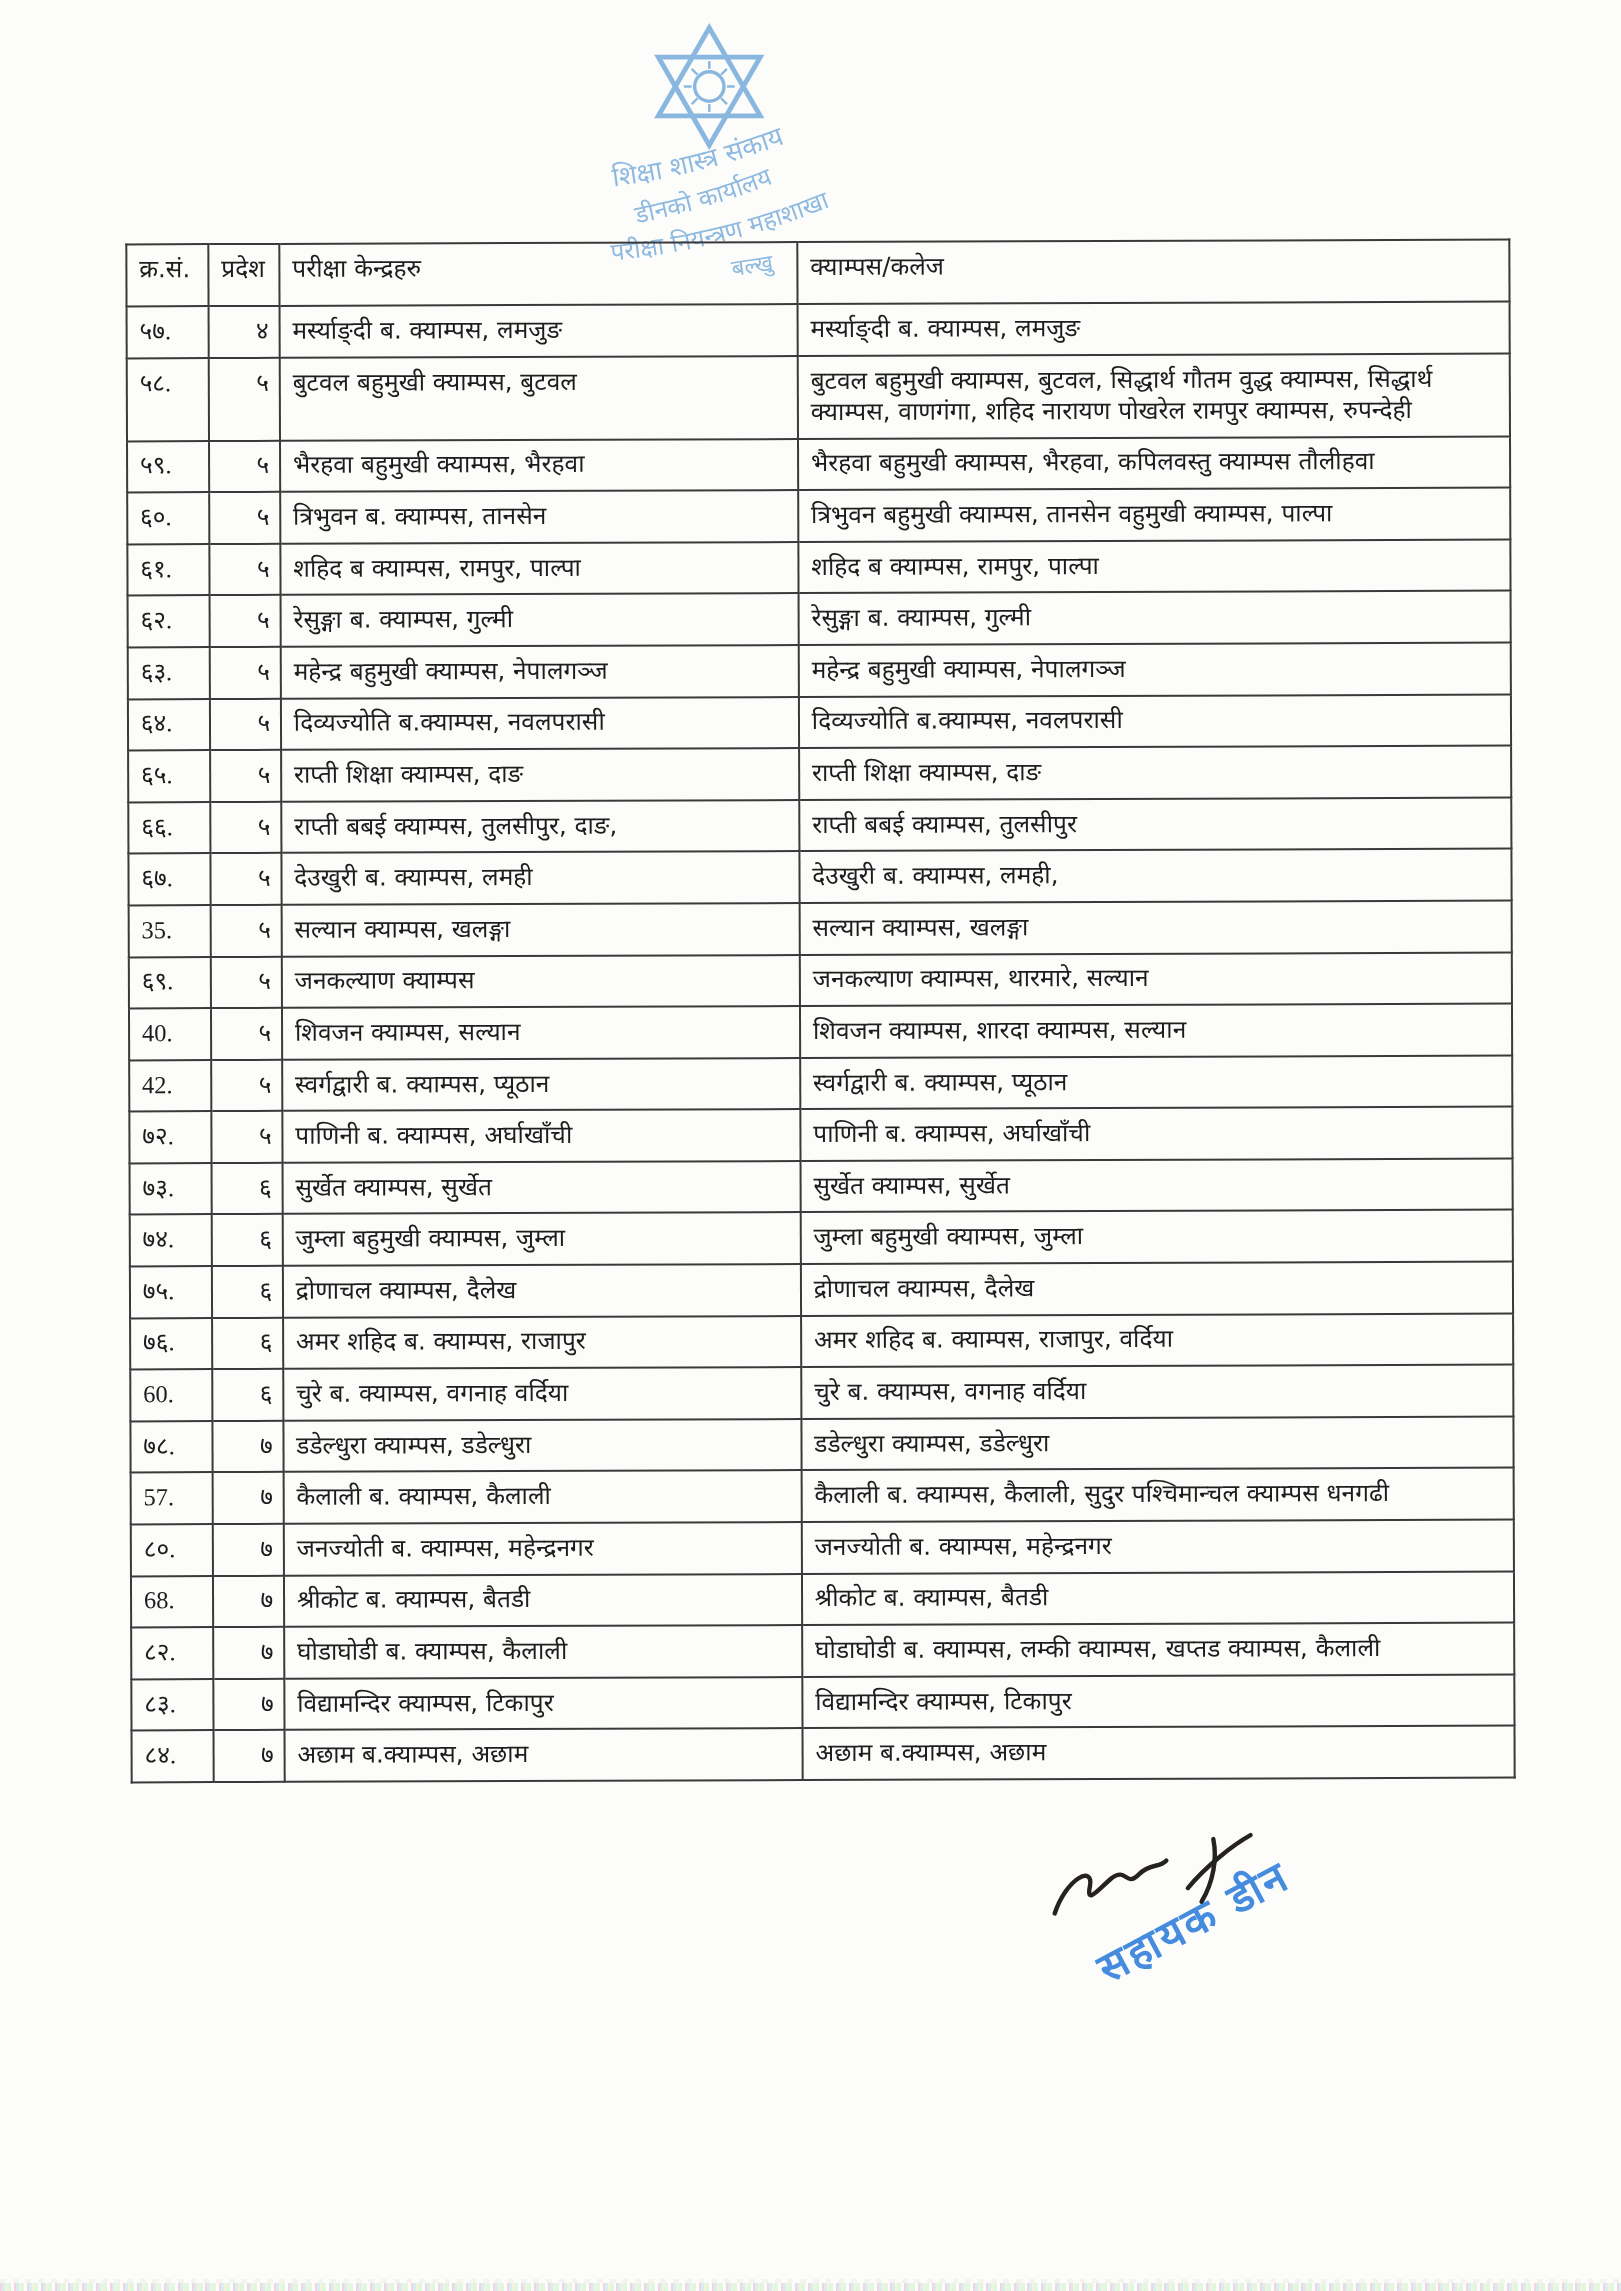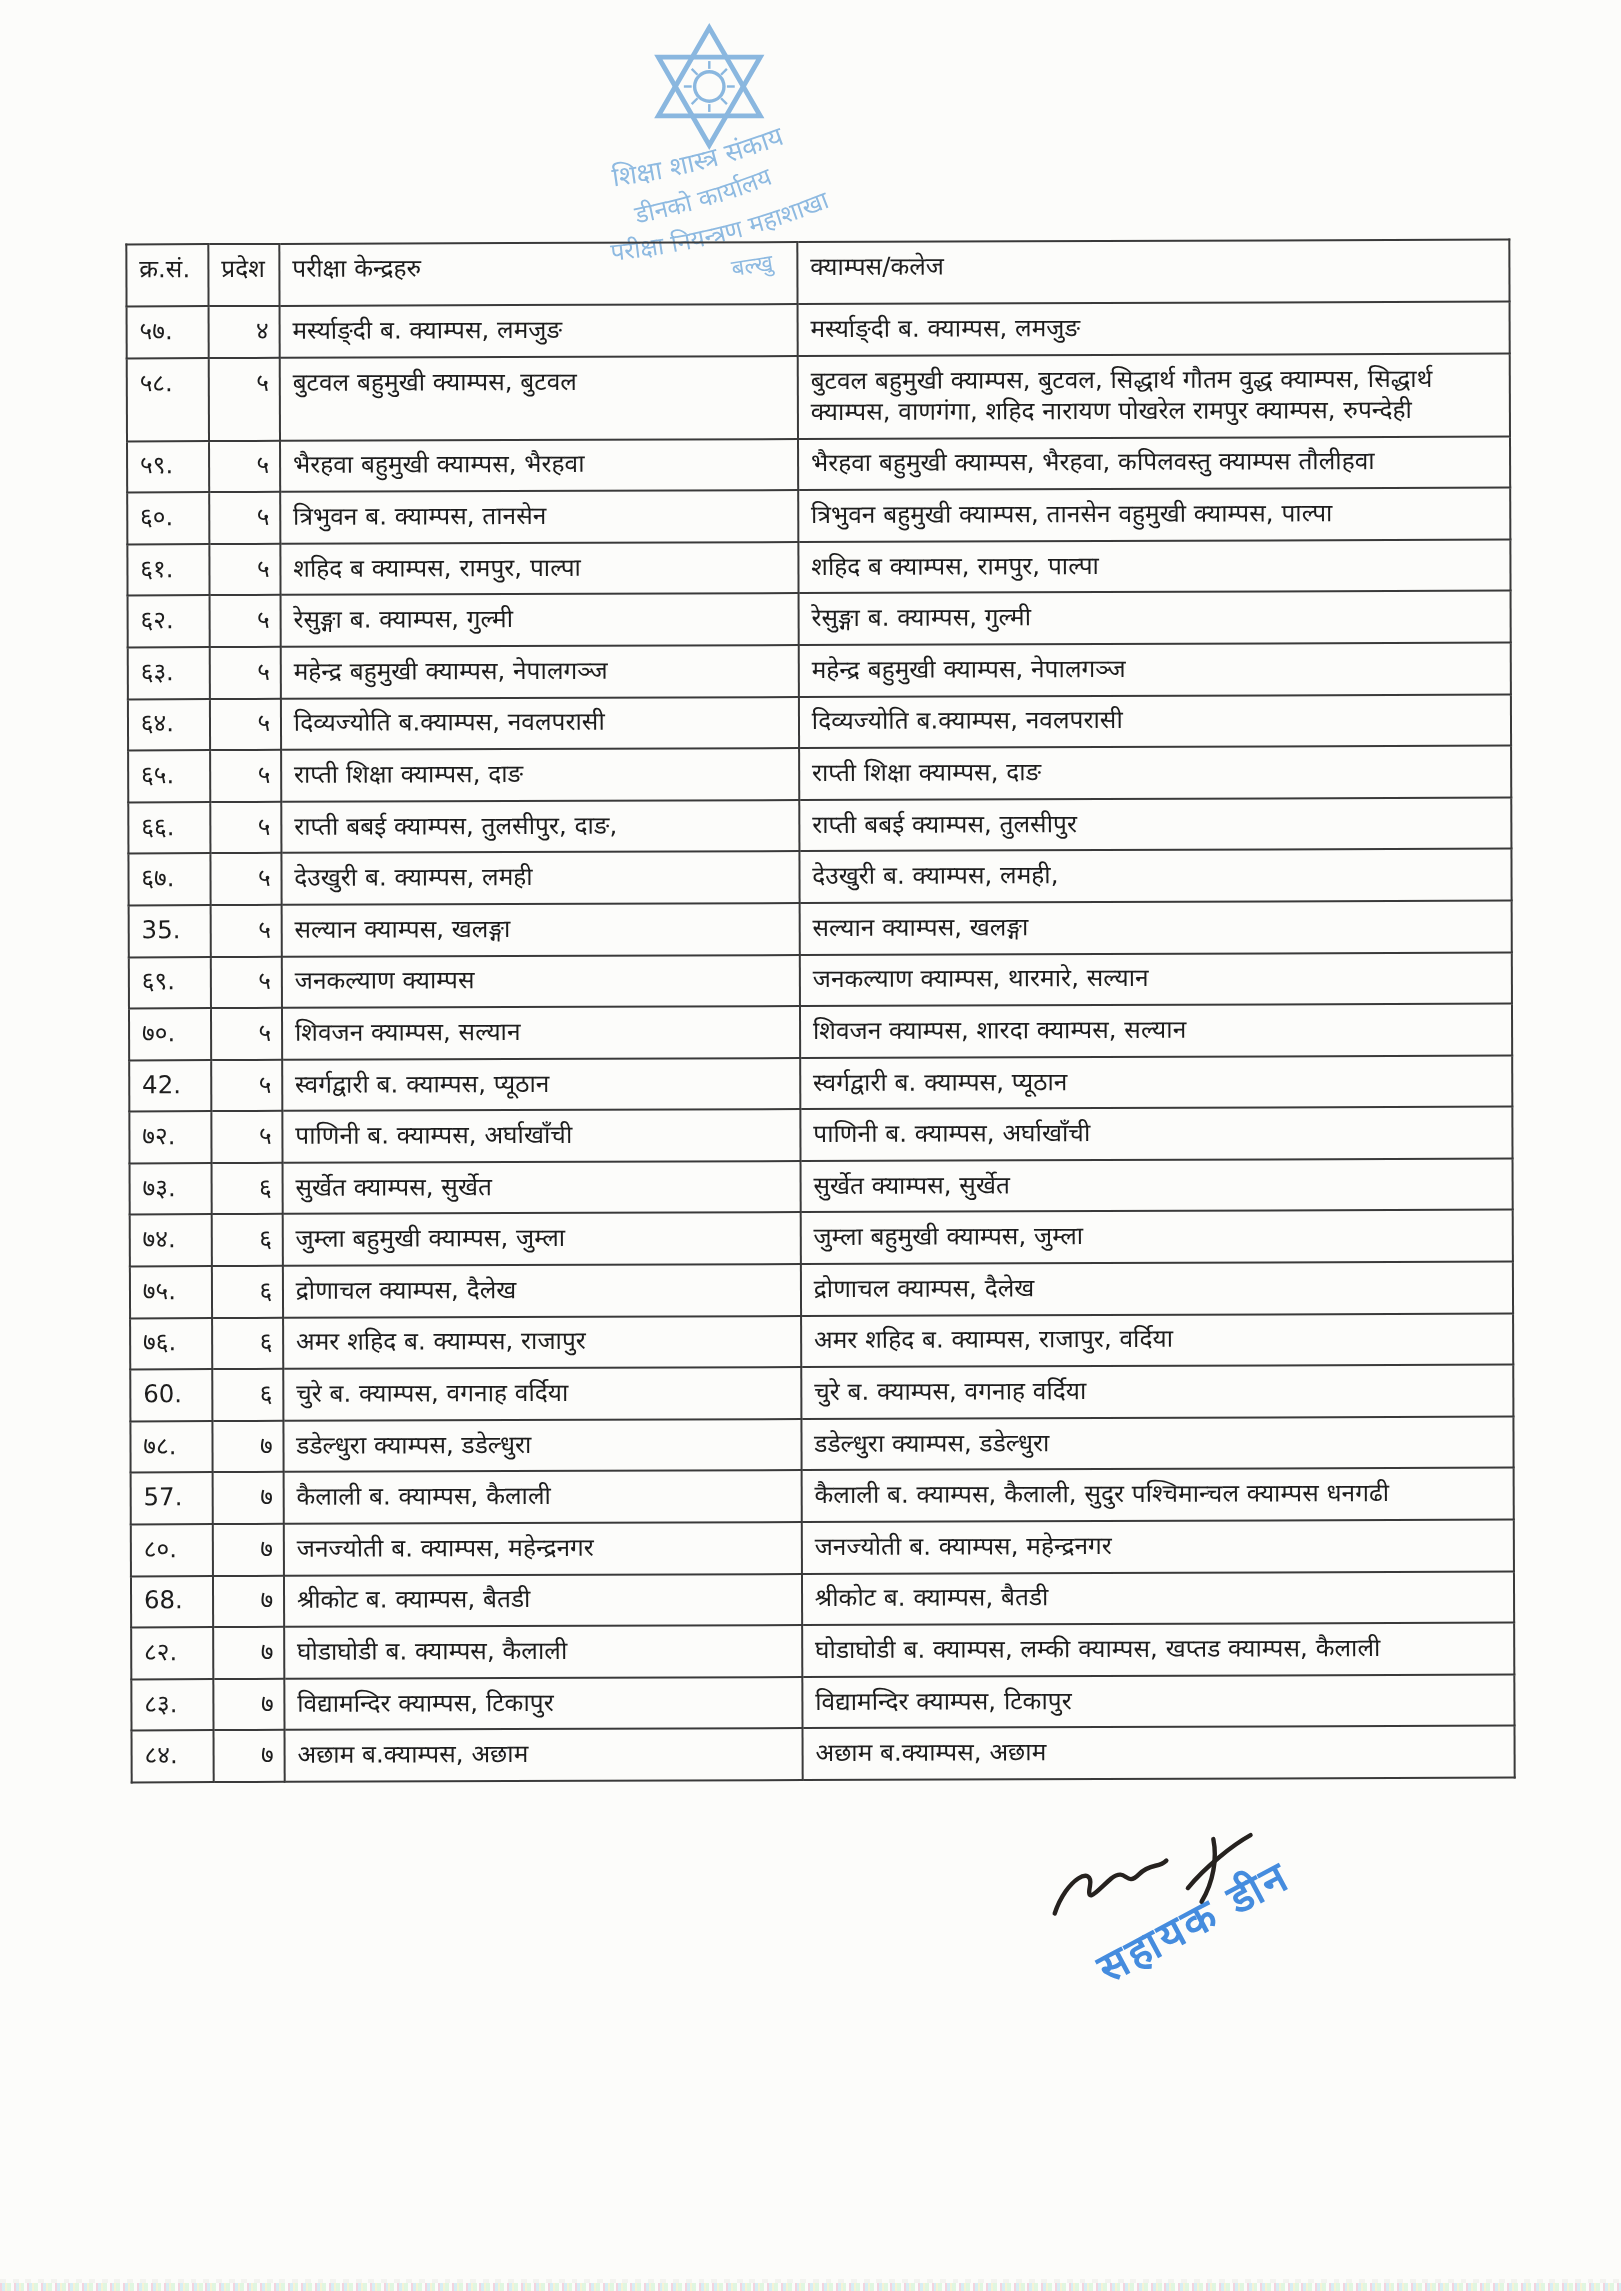--- a/index.html
+++ b/index.html
@@ -49,21 +49,21 @@
     word-wrap:break-word;
   }
   table.doc{border:2.9px solid #2b2b2b;}
   table.doc thead th{
     font-weight:normal;
     text-align:left;
     padding:7.8px 11.8px 21.6px 11.8px;
     border-bottom:2.9px solid var(--line);
   }
   table.doc td{padding:7.8px 9.8px 10.8px 11.8px;}
-  td.col-sn{padding-left:15.7px;}
+  td.col-sn{padding-left:15.7px;font-family:Liberation Serif, serif;}
   td.col-province{text-align:right;padding-right:13.7px;}
   td.col-center{padding-left:15.7px;}
   td.col-campus{padding-left:15.7px;padding-right:25.5px;}
   th.h-province{text-align:left;padding-left:9.8px;}
 
   
   .signature{
     position:absolute;
     left:1041px; top:1831px;
     width:235px; height:118px;
@@ -227,21 +227,21 @@
           <td class="col-center">सल्यान क्याम्पस, खलङ्गा</td>
           <td class="col-campus">सल्यान क्याम्पस, खलङ्गा</td>
         </tr>
         <tr>
           <td class="col-sn">६९.</td>
           <td class="col-province">५</td>
           <td class="col-center">जनकल्याण क्याम्पस</td>
           <td class="col-campus">जनकल्याण क्याम्पस, थारमारे, सल्यान</td>
         </tr>
         <tr>
-          <td class="col-sn">७०.</td>
+          <td class="col-sn">40.</td>
           <td class="col-province">५</td>
           <td class="col-center">शिवजन क्याम्पस, सल्यान</td>
           <td class="col-campus">शिवजन क्याम्पस, शारदा क्याम्पस, सल्यान</td>
         </tr>
         <tr>
           <td class="col-sn">42.</td>
           <td class="col-province">५</td>
           <td class="col-center">स्वर्गद्वारी ब. क्याम्पस, प्यूठान</td>
           <td class="col-campus">स्वर्गद्वारी ब. क्याम्पस, प्यूठान</td>
         </tr>

